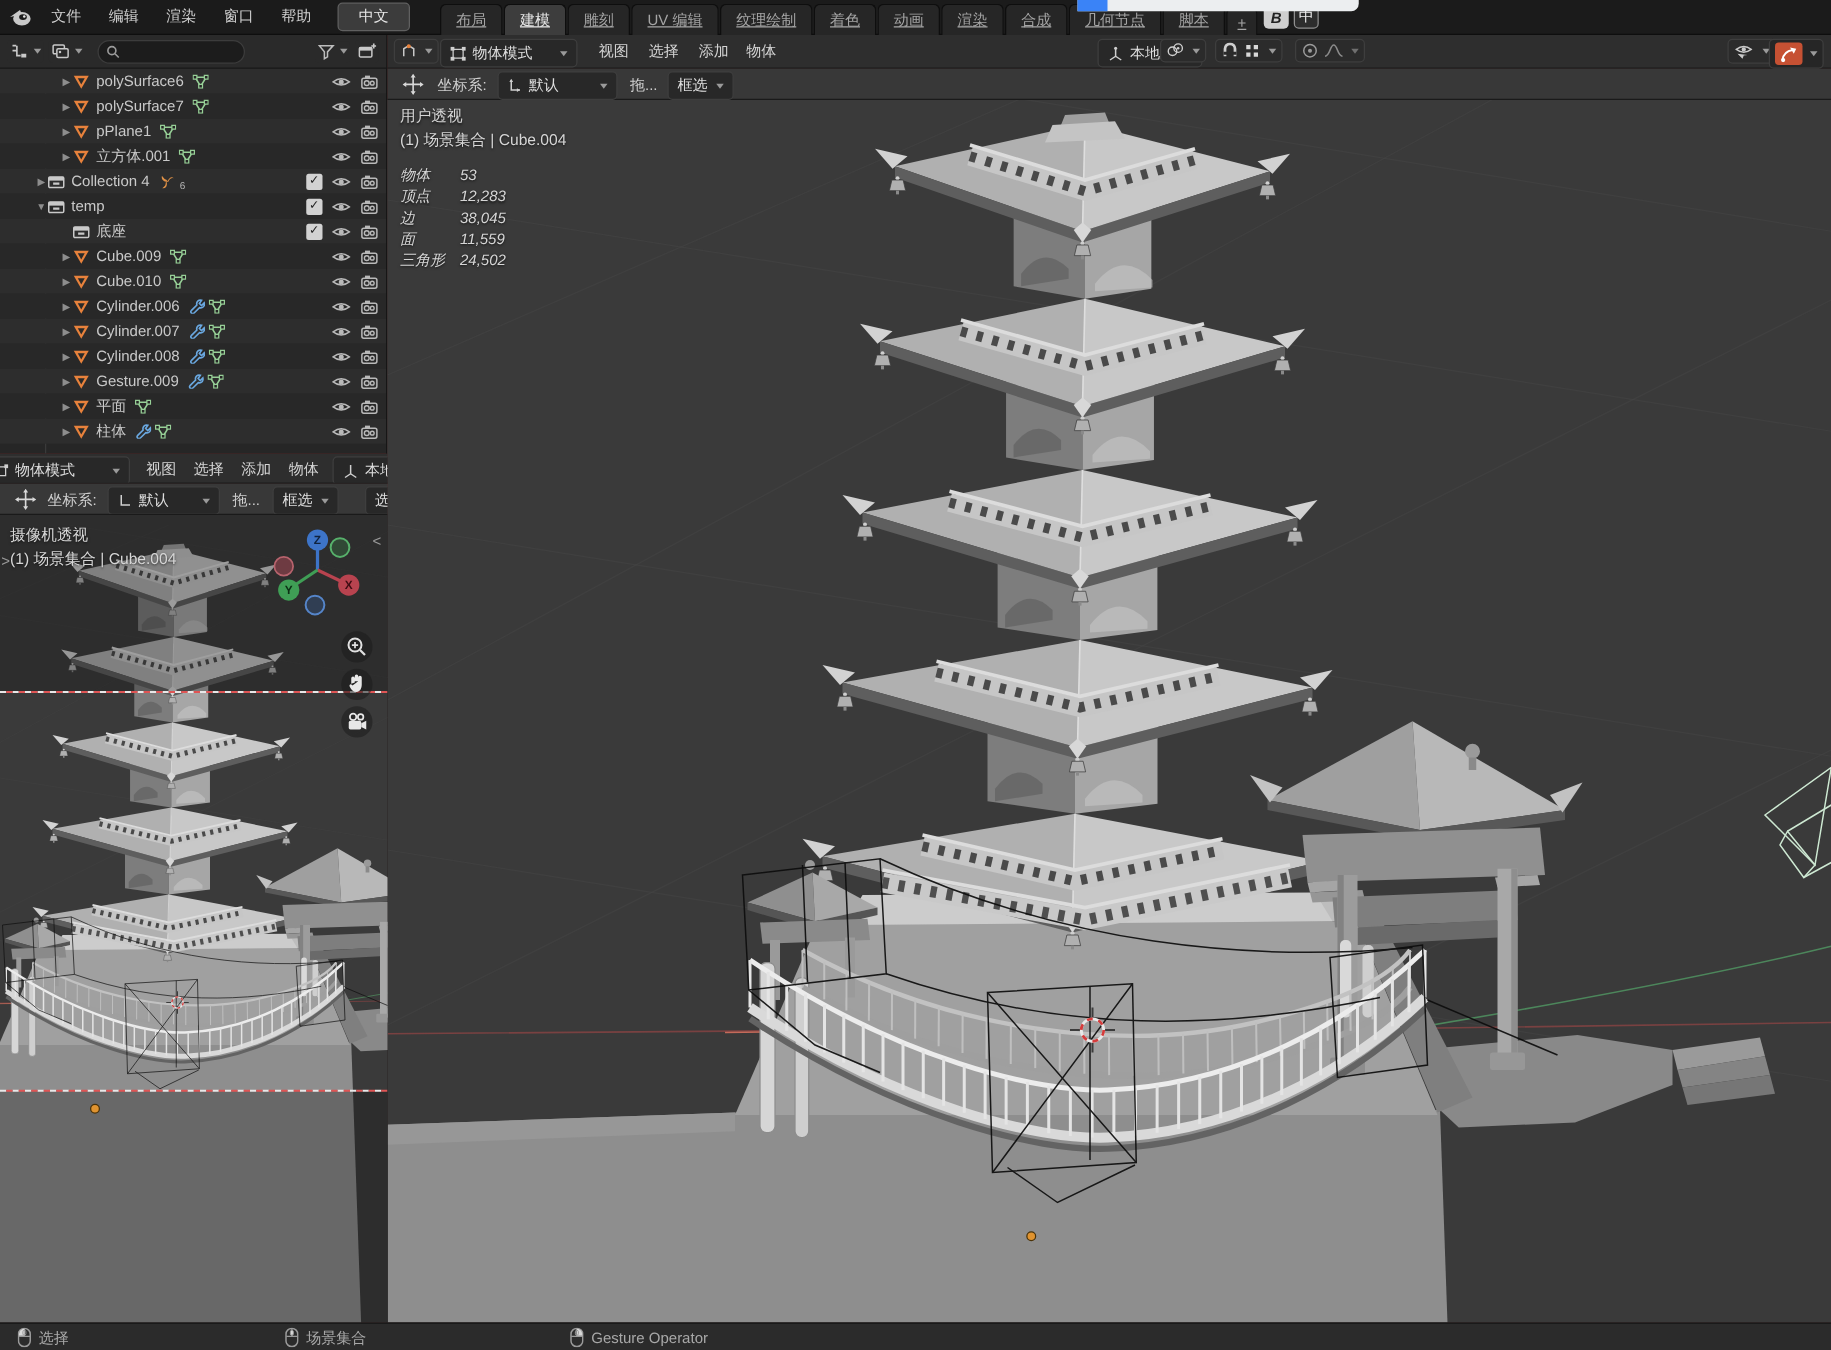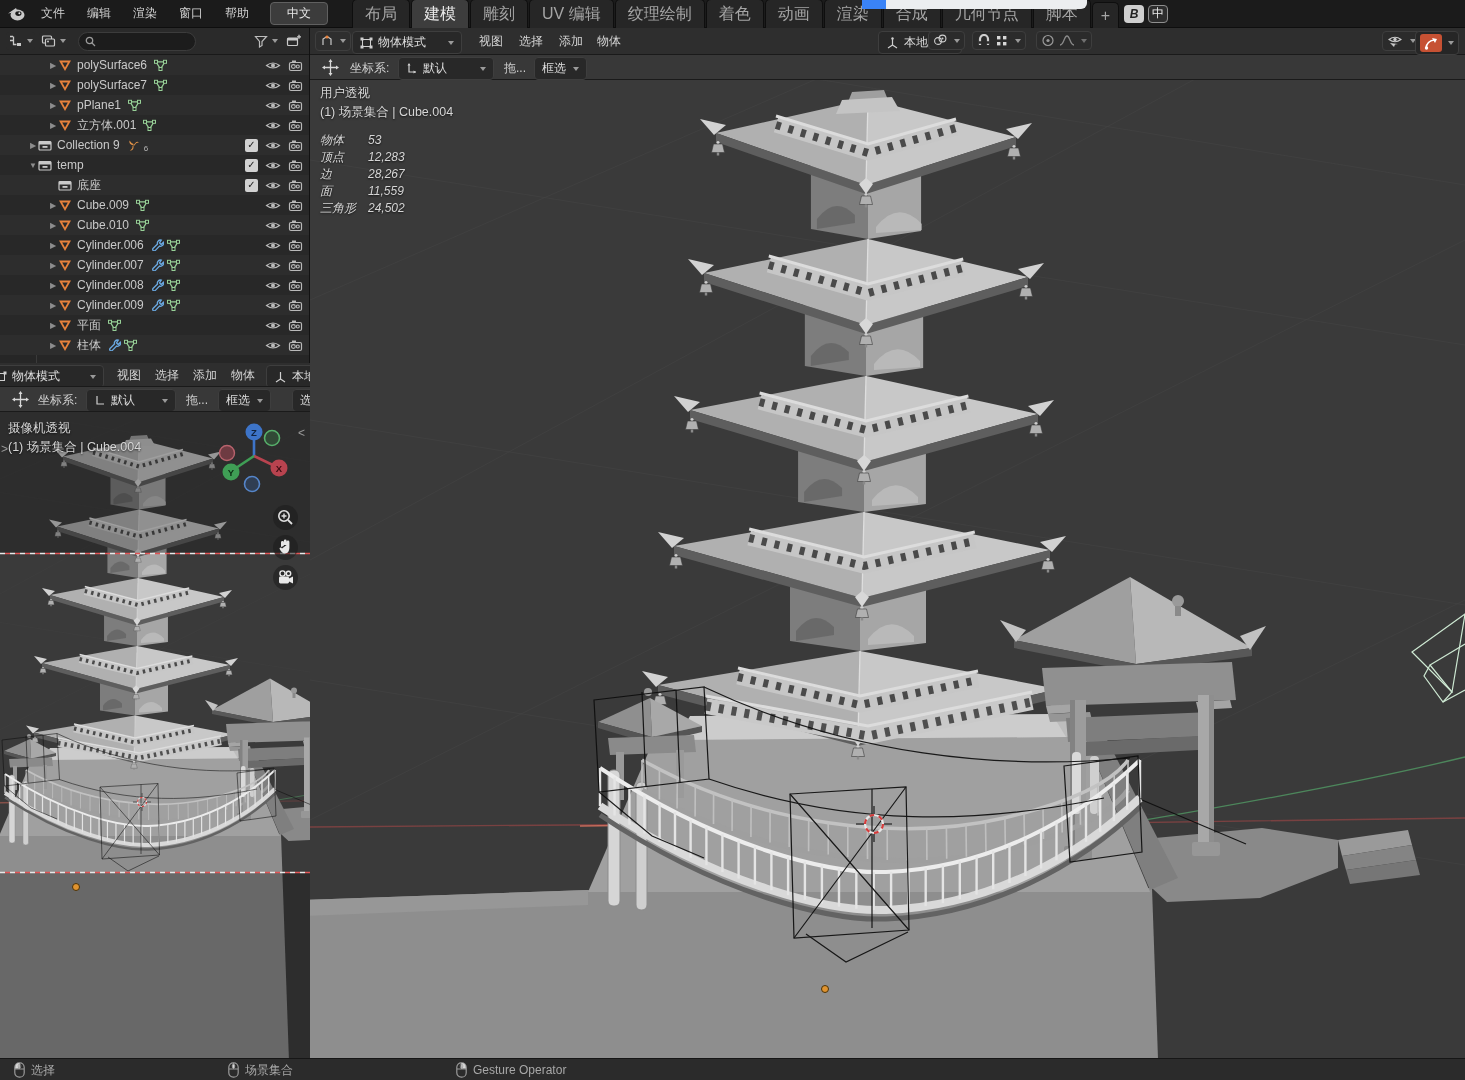--- a/index.html
+++ b/index.html
@@ -4,21 +4,21 @@
 <style>
   html,body{margin:0;padding:0;background:#111;}
   *{box-sizing:border-box;font-family:"Liberation Sans","DejaVu Sans",sans-serif;}
   #app{position:relative;width:1465px;height:1080px;background:#7f1d1d;overflow:hidden;user-select:none;}
   .abs{position:absolute;}
   
   #topbar{left:0;top:0;width:1465px;height:28px;background:#1b1b1b;border-bottom:1px solid #0e0e0e;display:flex;align-items:center;}
   .menu-item{color:#cfcfcf;font-size:12px;padding:0 11px;line-height:27px;cursor:default;}
   .lang-btn{color:#e8e8e8;font-size:12px;border:1px solid #606060;background:#3c3c3c;border-radius:4px;padding:2px 16px;margin:0 10px;}
   .tabs{display:flex;align-items:flex-end;height:28px;margin-left:14px;}
-  .tab{font-size:16px;color:#a5a5a5;background:#262626;border:1px solid #0e0e0e;border-bottom:none;border-radius:5px 5px 0 0;padding:4px 12px 3px;margin-right:1px;}
+  .tab{font-size:12px;color:#a5a5a5;background:#262626;border:1px solid #0e0e0e;border-bottom:none;border-radius:5px 5px 0 0;padding:4px 12px 3px;margin-right:1px;text-decoration:underline;}
   .tab.active{background:#3d3d3d;color:#e8e8e8;}
   .tab.plus{padding:4px 8px 3px;}
   .ime-btn{display:inline-flex;align-items:center;justify-content:center;width:20px;height:18px;border-radius:4px;margin-left:4px;font-size:12px;}
   .ime-b{background:#cfcfcf;color:#222;font-weight:bold;font-style:italic;}
   .ime-zh{background:#2d2d2d;color:#ececec;border:1px solid #8f8f8f;}
   #ime-strip{left:862px;top:0;width:225px;height:9px;background:#eceef0;border-radius:0 0 6px 0;}
   #ime-strip .blue{position:absolute;left:0;top:0;width:24px;height:9px;background:#3a83f7;}
   
   #outliner{left:0;top:28px;width:310px;height:335px;background:#262626;border-right:1px solid #121212;}
   #outliner-header{position:absolute;left:0;top:0;width:100%;height:27px;background:#2a2a2a;border-bottom:1px solid #191919;display:flex;align-items:center;padding:0 6px;gap:4px;}
@@ -566,21 +566,21 @@
           </span>
         </div>
         <div class="orow">
           <span style="width:28px;flex:0 0 28px"></span>
           <span class="arrow">▶</span>
           <svg width="14" height="13" viewBox="0 0 14 13">
             <rect x="1" y="2.5" width="12" height="8.5" rx="1" stroke="#c9c9c9" fill="none" stroke-width="1.2"></rect>
             <rect x="1" y="2.5" width="12" height="3" fill="#c9c9c9"></rect>
             <rect x="4.5" y="7" width="5" height="1.8" fill="#c9c9c9"></rect>
           </svg>
-          <span class="name">Collection 9</span>
+          <span class="name">Collection 4</span>
           <span class="badges">
             <svg width="13" height="13" viewBox="0 0 13 13">
               <g fill="#de9046">
                 <path d="M6.5 6.5 Q9.5 1 12 3.5 Q9 3 7.5 6.5z"></path>
                 <path d="M6.5 6.5 Q1.5 5.5 2.5 1.5 Q4.5 4.5 6.5 5z"></path>
                 <path d="M6.5 6.5 Q7 12 2.8 11.5 Q6 9.5 5.5 7z"></path>
               </g>
             </svg>
             <span class="fcount">6</span>
           </span>
@@ -800,21 +800,21 @@
             </svg>
           </span>
         </div>
         <div class="orow">
           <span style="width:48px;flex:0 0 48px"></span>
           <span class="arrow">▶</span>
           <svg width="14" height="13" viewBox="0 0 14 13">
             <path d="M1 1.5h12L7 12z" fill="#e8823c"></path>
             <path d="M4.2 3.6h5.6L7 8.6z" fill="#2a2a2a"></path>
           </svg>
-          <span class="name">Cylinder.009</span>
+          <span class="name">Gesture.009</span>
           <span class="badges">
             <svg width="13" height="12" viewBox="0 0 13 12">
               <path d="M10.3 1.2a3 3 0 0 0-3.8 3.8L2 9.5a1.5 1.5 0 0 0 2.1 2.1l4.5-4.5a3 3 0 0 0 3.8-3.8L10.2 5.5 8.5 3.8z" fill="none" stroke="#6aa8e0" stroke-width="1.3"></path>
             </svg>
             <svg width="13" height="12" viewBox="0 0 13 12">
               <path d="M2 2.8h9L6.5 10z" stroke="#97d097" fill="none" stroke-width="1.2"></path>
               <rect x="0.5" y="1.3" width="3" height="3" fill="#262626" stroke="#97d097"></rect>
               <rect x="9.5" y="1.3" width="3" height="3" fill="#262626" stroke="#97d097"></rect>
               <rect x="5" y="8.5" width="3" height="3" fill="#262626" stroke="#97d097"></rect>
             </svg>
@@ -1006,21 +1006,21 @@
 <div class="abs" style="left:310px;top:80px;width:1155px;height:978px;background:#3a3a3a">
   <svg id="mainvp" width="1155" height="978" viewBox="310 80 1155 978">
     <use href="#sceneDef"></use>
     <circle cx="825" cy="989" r="3.5" fill="#e0932f" stroke="#4a3208" stroke-width="1"></circle>
   </svg>
   <div class="ov-line" style="left:10px;top:5px">用户透视</div>
   <div class="ov-line" style="left:10px;top:24px">(1) 场景集合 | Cube.004</div>
   <div id="stats">
         <div class="stat-row" style="left: 10px; top: 52px;"><span style="display:inline-block;width:48px">物体</span><span class="v">53</span></div>
         <div class="stat-row" style="left: 10px; top: 69px;"><span style="display:inline-block;width:48px">顶点</span><span class="v">12,283</span></div>
-        <div class="stat-row" style="left: 10px; top: 86px;"><span style="display:inline-block;width:48px">边</span><span class="v">28,267</span></div>
+        <div class="stat-row" style="left: 10px; top: 86px;"><span style="display:inline-block;width:48px">边</span><span class="v">38,045</span></div>
         <div class="stat-row" style="left: 10px; top: 103px;"><span style="display:inline-block;width:48px">面</span><span class="v">11,559</span></div>
         <div class="stat-row" style="left: 10px; top: 120px;"><span style="display:inline-block;width:48px">三角形</span><span class="v">24,502</span></div>
       </div>
 </div>
 
 <div class="abs vhead" style="left:0;top:363px;width:310px;height:24px;overflow:hidden">
   <span class="abs dd" style="left:-14px;top:2px;width:118px">
     <svg width="13" height="12" viewBox="0 0 13 12">
           <rect x="2.5" y="2.5" width="8" height="7" stroke="#cfcfcf" fill="none"></rect>
           <rect x="9.5" y="0.5" width="3" height="3" fill="#cfcfcf"></rect>

